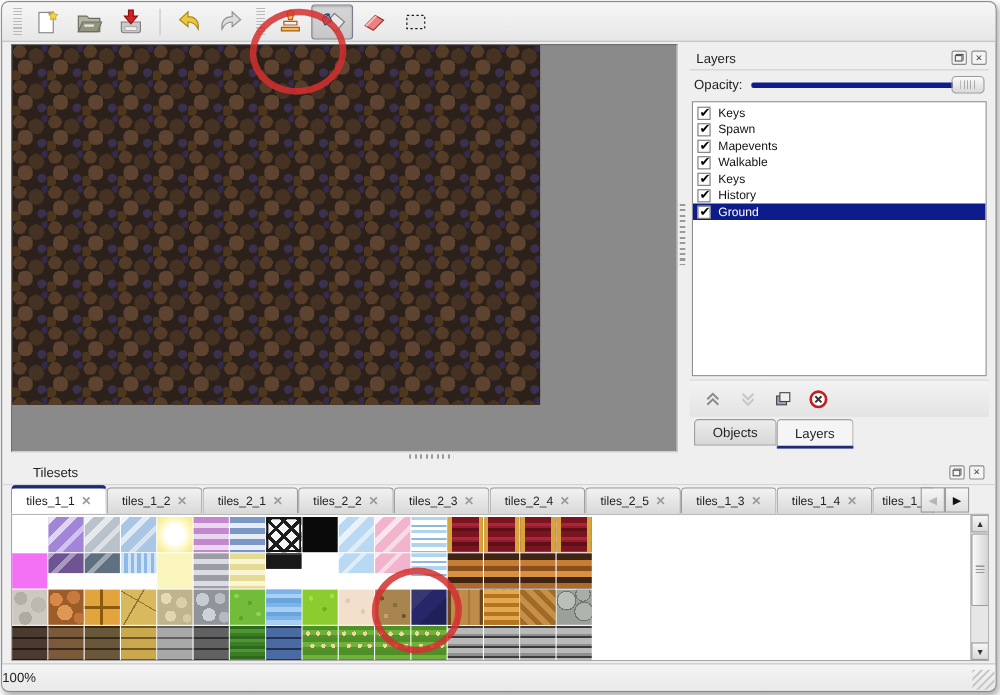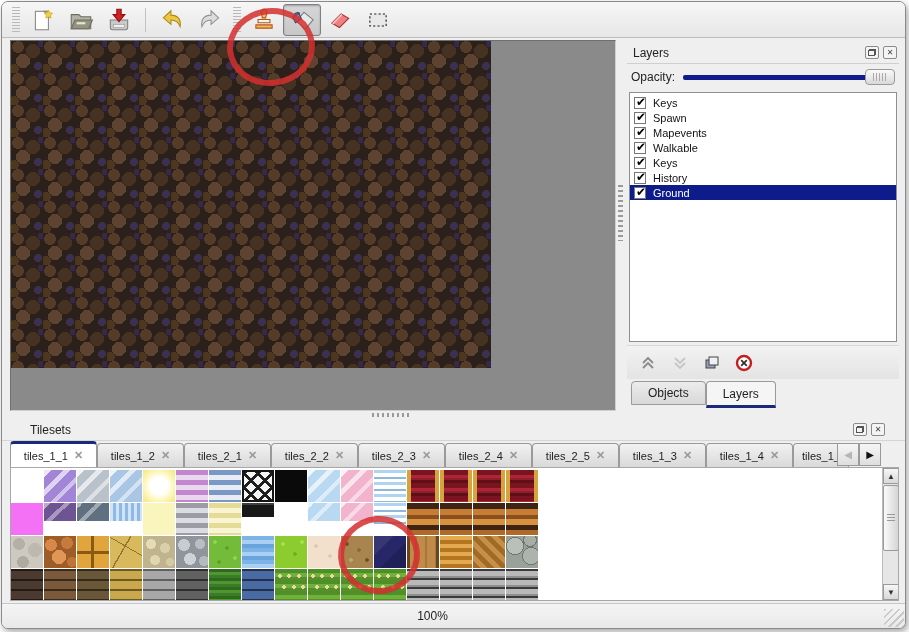--- a/index.html
+++ b/index.html
@@ -60,21 +60,21 @@
   .dock-tabs{height:30px;display:flex;align-items:flex-start;padding-left:4px;gap:0;margin-top:2px}
   .dock-tab{height:24px;padding:0 16px;font-size:12px;display:flex;align-items:center;border:1px solid #9a9a9a;
     border-radius:4px 4px 0 0;background:linear-gradient(#ececec,#d8d8d8);color:#222}
   .dock-tab.active{background:#f5f5f5;border-bottom:3px solid #1b2a78;height:27px;z-index:2}
   
   .h-splitter{height:8px;position:relative}
   .h-splitter .grip{position:absolute;left:370px;top:2px;width:40px;height:4px;
     background:repeating-linear-gradient(90deg,#9a9a9a 0 2px,transparent 2px 5px)}
   
   .tilesets{height:184px;display:flex;flex-direction:column}
-  .ts-title{height:22px;display:flex;align-items:center;font-size:12px;color:#222;padding:0 20px 0 28px;
+  .ts-title{height:22px;display:flex;align-items:center;font-size:12px;color:#222;padding:0 10px 0 28px;
     border-bottom:1px solid #d4d4d4}
   .ts-title .t{flex:1}
   .ts-tabbar{height:26px;display:flex;align-items:flex-end;padding-left:8px;position:relative}
   .ts-tab{height:24px;min-width:87px;padding:0 6px;display:flex;align-items:center;justify-content:center;gap:6px;
     font-size:11px;color:#222;border:1px solid #9a9a9a;border-bottom:none;border-radius:4px 4px 0 0;
     background:linear-gradient(#f2f2f2,#d9d9d9)}
   .ts-tab.active{background:#fff;border-top:3px solid #1b2a78;height:26px;z-index:2}
   .ts-tab.partial{min-width:56px;max-width:56px;overflow:hidden;justify-content:center}
   .ts-tab .x{color:#9a9a9a;font-size:11px;font-weight:bold}
   .tab-scroll{position:absolute;right:24px;bottom:1px;display:flex}
@@ -86,21 +86,21 @@
   
   .vscroll{position:absolute;right:0;top:0;bottom:0;width:16px;background:#e6e6e6;border-left:1px solid #bbb}
   .vs-btn{position:absolute;left:0;width:16px;height:16px;background:linear-gradient(#f6f6f6,#d9d9d9);
     border:1px solid #9a9a9a;display:flex;align-items:center;justify-content:center;font-size:8px;color:#333}
   .vs-up{top:0}.vs-down{bottom:0}
   .vs-thumb{position:absolute;left:0;top:17px;width:16px;height:66px;border:1px solid #9a9a9a;border-radius:2px;
     background:linear-gradient(90deg,#fafafa,#d5d5d5);display:flex;align-items:center;justify-content:center}
   .vs-thumb i{width:8px;height:8px;background:repeating-linear-gradient(180deg,#999 0 1px,transparent 1px 3px)}
   
   .statusbar{height:25px;border-top:1px solid #c6c6c6;background:linear-gradient(#f4f4f4,#e9e9e9);
-    display:flex;align-items:center;justify-content:center;position:relative}
+    display:flex;align-items:center;justify-content:flex-start;position:relative}
   .zoom-text{font-size:12px;color:#222;margin-right:42px}
   .resize-grip{position:absolute;right:1px;bottom:1px;width:20px;height:18px;
     background:repeating-linear-gradient(135deg,#c9c9c9 0 2px,transparent 2px 5px)}
   
   .anno{position:absolute;border:6px solid rgba(212,47,47,.85);border-radius:50%;pointer-events:none;z-index:50}
   .anno-toolbar{left:225px;top:6px;width:88px;height:78px;transform:rotate(-6deg)}
   .anno-tile{left:336px;top:514px;width:82px;height:78px;transform:rotate(-4deg)}
   svg{display:block}
 </style>
 </head>

